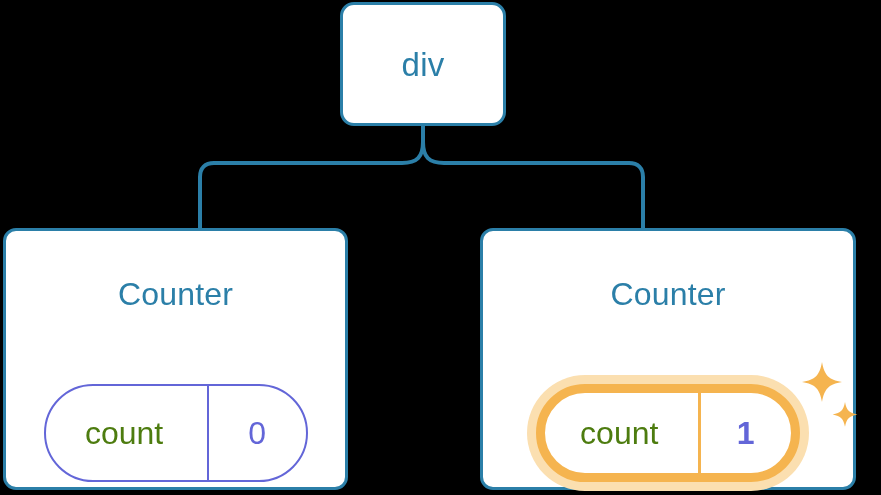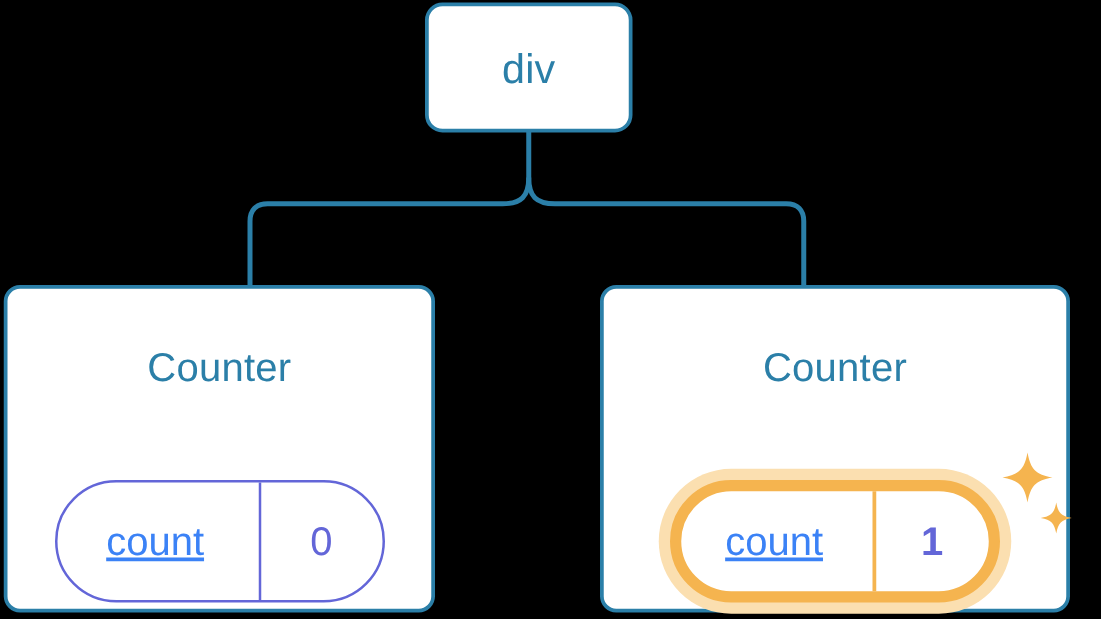--- a/index.html
+++ b/index.html
@@ -38,21 +38,21 @@
     border: 3px solid #2b7fa8;
     border-radius: 13px;
     box-sizing: border-box;
   }
 
   
   #node-div {
     left: 340px;
     top: 2px;
     width: 166px;
-    height: 104px;
+    height: 124px;
     border-radius: 14px;
     display: flex;
     align-items: center;
     justify-content: center;
   }
   .node-tag {
     color: #2b7fa8;
     font-size: 33px;
     line-height: 1;
     letter-spacing: 0.2px;
@@ -118,25 +118,24 @@
 
   .pill-key,
   .pill-val {
     display: flex;
     align-items: center;
     justify-content: center;
     box-sizing: border-box;
   }
   .pill-key {
     flex: 0 0 62%;
-    color: #3b82f6;
+    color: #4d7c0f;
     font-size: 32px;
     line-height: 1;
     padding-right: 4px;
-    text-decoration: underline;
   }
   .pill-val {
     flex: 1 1 auto;
     color: #6366d8;
     font-size: 32px;
     line-height: 1;
   }
   .plain .pill-val {
     border-left: 2px solid #6366d8;
   }

